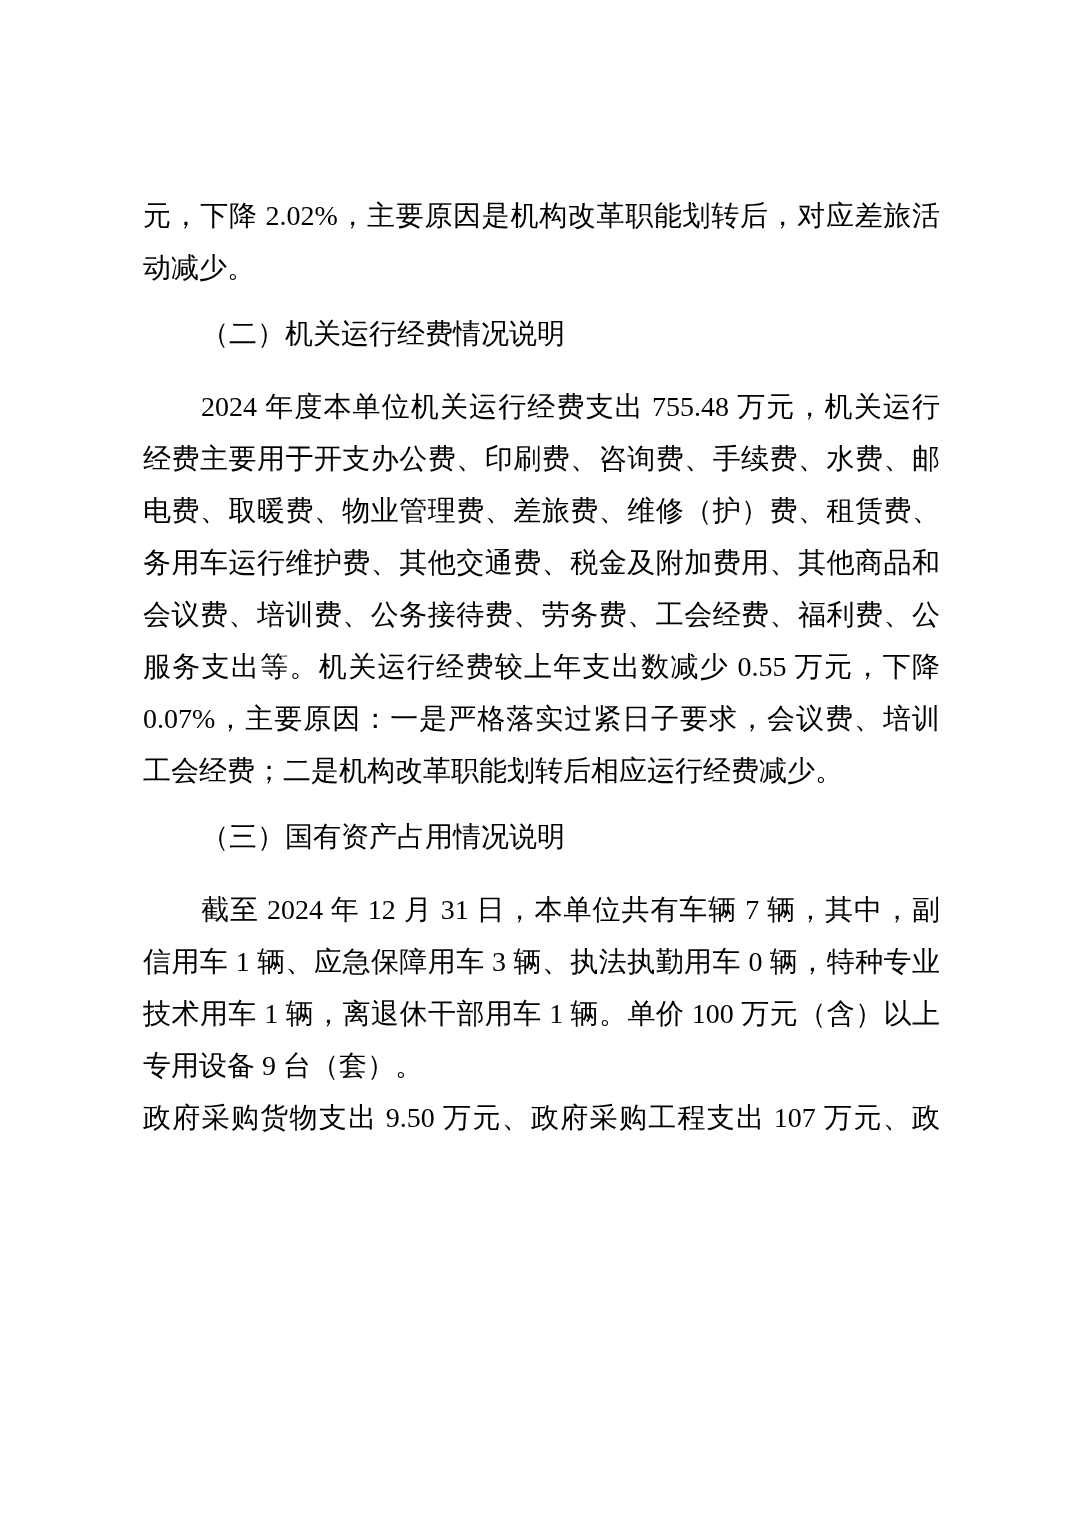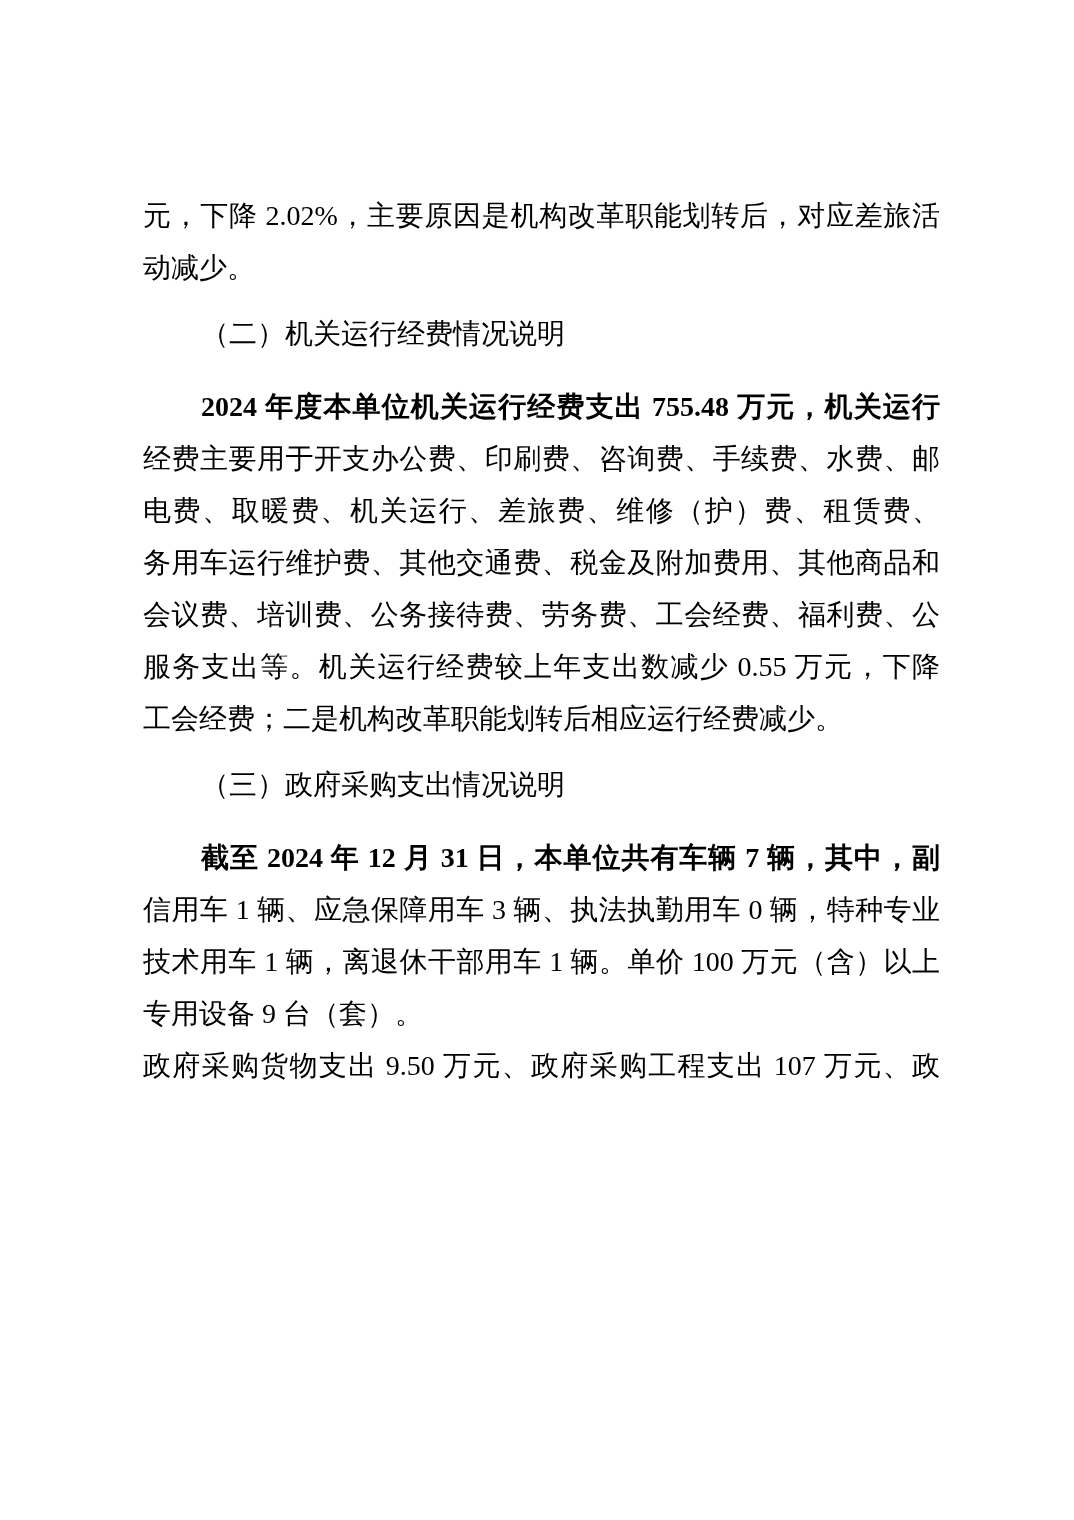--- a/index.html
+++ b/index.html
@@ -27,21 +27,20 @@
     line-height: 52px;
     text-align: justify;
     text-align-last: justify;
     white-space: normal;
   }
   .line.body-end {
     text-align-last: left;
   }
   .line.body-first {
     text-indent: 58px;
-    font-weight: bold;
   }
   .line.heading {
     text-align-last: left;
     text-indent: 58px;
     margin-top: 14px;
     margin-bottom: 21px;
   }
   .footer {
     position: absolute;
     left: 0;
@@ -56,26 +55,27 @@
 </head>
 <body>
 
 <div class="page">
   <div class="content">
       <div class="line body">元，下降 2.02%，主要原因是机构改革职能划转后，对应差旅活</div>
       <div class="line body-end">动减少。</div>
       <div class="line heading">（二）机关运行经费情况说明</div>
       <div class="line body-first">2024 年度本单位机关运行经费支出 755.48 万元，机关运行</div>
       <div class="line body">经费主要用于开支办公费、印刷费、咨询费、手续费、水费、邮</div>
-      <div class="line body">电费、取暖费、机关运行、差旅费、维修（护）费、租赁费、</div>
+      <div class="line body">电费、取暖费、物业管理费、差旅费、维修（护）费、租赁费、</div>
       <div class="line body">务用车运行维护费、其他交通费、税金及附加费用、其他商品和</div>
       <div class="line body">会议费、培训费、公务接待费、劳务费、工会经费、福利费、公</div>
       <div class="line body">服务支出等。机关运行经费较上年支出数减少 0.55 万元，下降</div>
+      <div class="line body">0.07%，主要原因：一是严格落实过紧日子要求，会议费、培训</div>
       <div class="line body-end">工会经费；二是机构改革职能划转后相应运行经费减少。</div>
-      <div class="line heading">（三）政府采购支出情况说明</div>
+      <div class="line heading">（三）国有资产占用情况说明</div>
       <div class="line body-first">截至 2024 年 12 月 31 日，本单位共有车辆 7 辆，其中，副</div>
       <div class="line body">信用车 1 辆、应急保障用车 3 辆、执法执勤用车 0 辆，特种专业</div>
       <div class="line body">技术用车 1 辆，离退休干部用车 1 辆。单价 100 万元（含）以上</div>
       <div class="line body-end">专用设备 9 台（套）。</div>
       <div class="line body">政府采购货物支出 9.50 万元、政府采购工程支出 107 万元、政</div>
     </div>
   <div class="footer">- 11 -</div>
 </div>
 
 </body></html>

